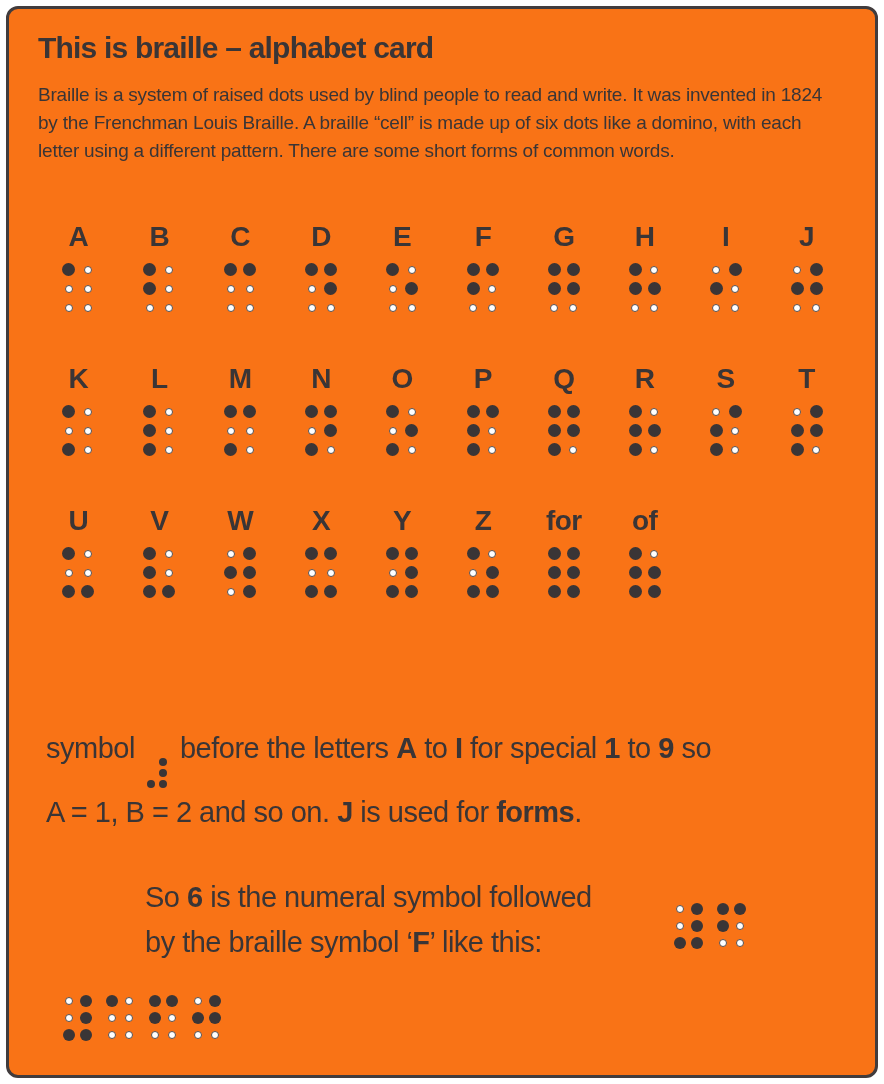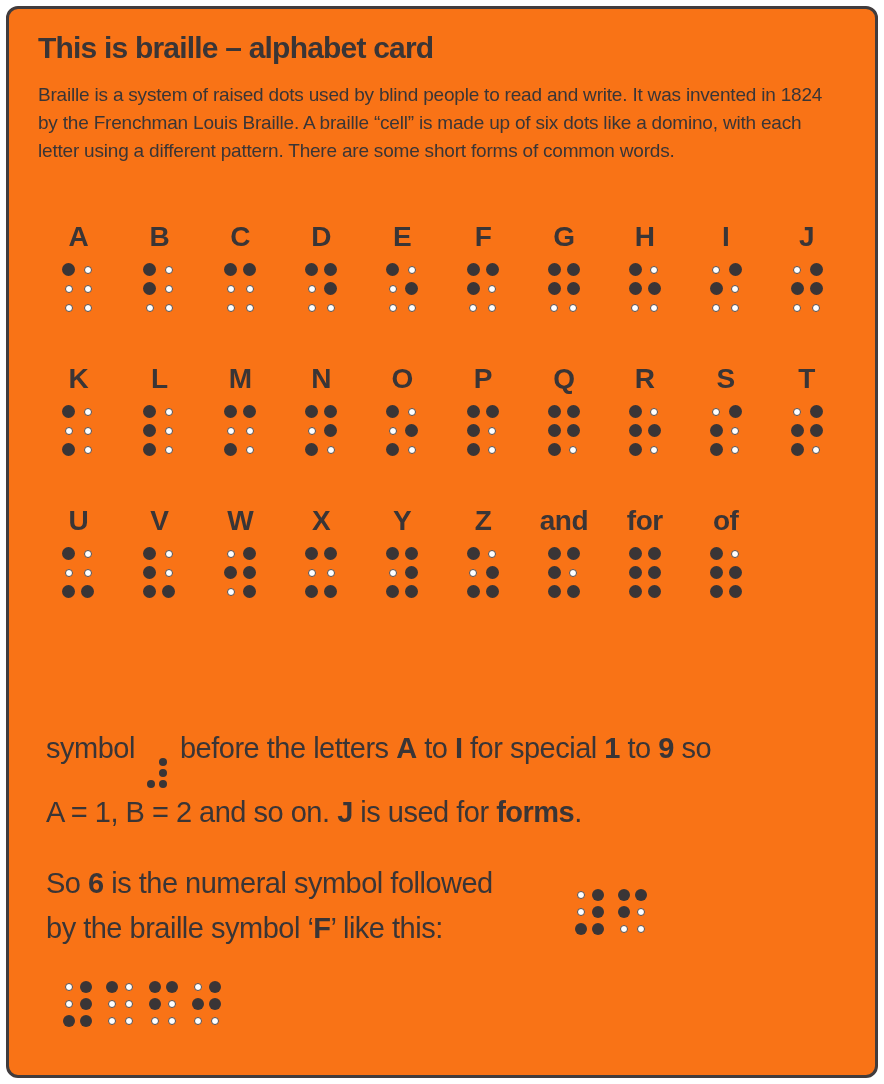--- a/index.html
+++ b/index.html
@@ -55,21 +55,21 @@
 
   .body-text {
     font-size: 29px; line-height: 45px; letter-spacing: -0.5px;
     font-weight: 400; color: var(--ink);
   }
   .body-text .b { font-weight: 700; }
 
   .numeral-note { margin-top: 80px; margin-left: 8px; max-width: 800px; }
 
   .example { display: flex; align-items: center; margin-left: 8px; }
-  .example-six { margin-top: 26px; }
+  .example-six { margin-top: 40px; justify-content: center; }
   .example-six .example-text { width: 512px; }
   .example-six .cells { margin-left: 14px; transform: translateY(6px); }
   .example-160 { margin-top: 32px; }
   .example-160 .example-text { width: 512px; }
   .example-160 .cells { margin-left: 14px; transform: translateY(-4px); }
   .cells { display: flex; gap: 9px; }
 </style>
 </head>
 <body>
 
@@ -365,31 +365,20 @@
           <span class="bcell">
             <span class="dot on"></span>
             <span class="dot off"></span>
             <span class="dot off"></span>
             <span class="dot on"></span>
             <span class="dot on"></span>
             <span class="dot on"></span>
           </span>
         </div>
         <div class="alpha-item">
-          <div class="alpha-label">and</div>
-          <span class="bcell">
-            <span class="dot on"></span>
-            <span class="dot on"></span>
-            <span class="dot on"></span>
-            <span class="dot off"></span>
-            <span class="dot on"></span>
-            <span class="dot on"></span>
-          </span>
-        </div>
-        <div class="alpha-item">
           <div class="alpha-label">for</div>
           <span class="bcell">
             <span class="dot on"></span>
             <span class="dot on"></span>
             <span class="dot on"></span>
             <span class="dot on"></span>
             <span class="dot on"></span>
             <span class="dot on"></span>
           </span>
         </div>

